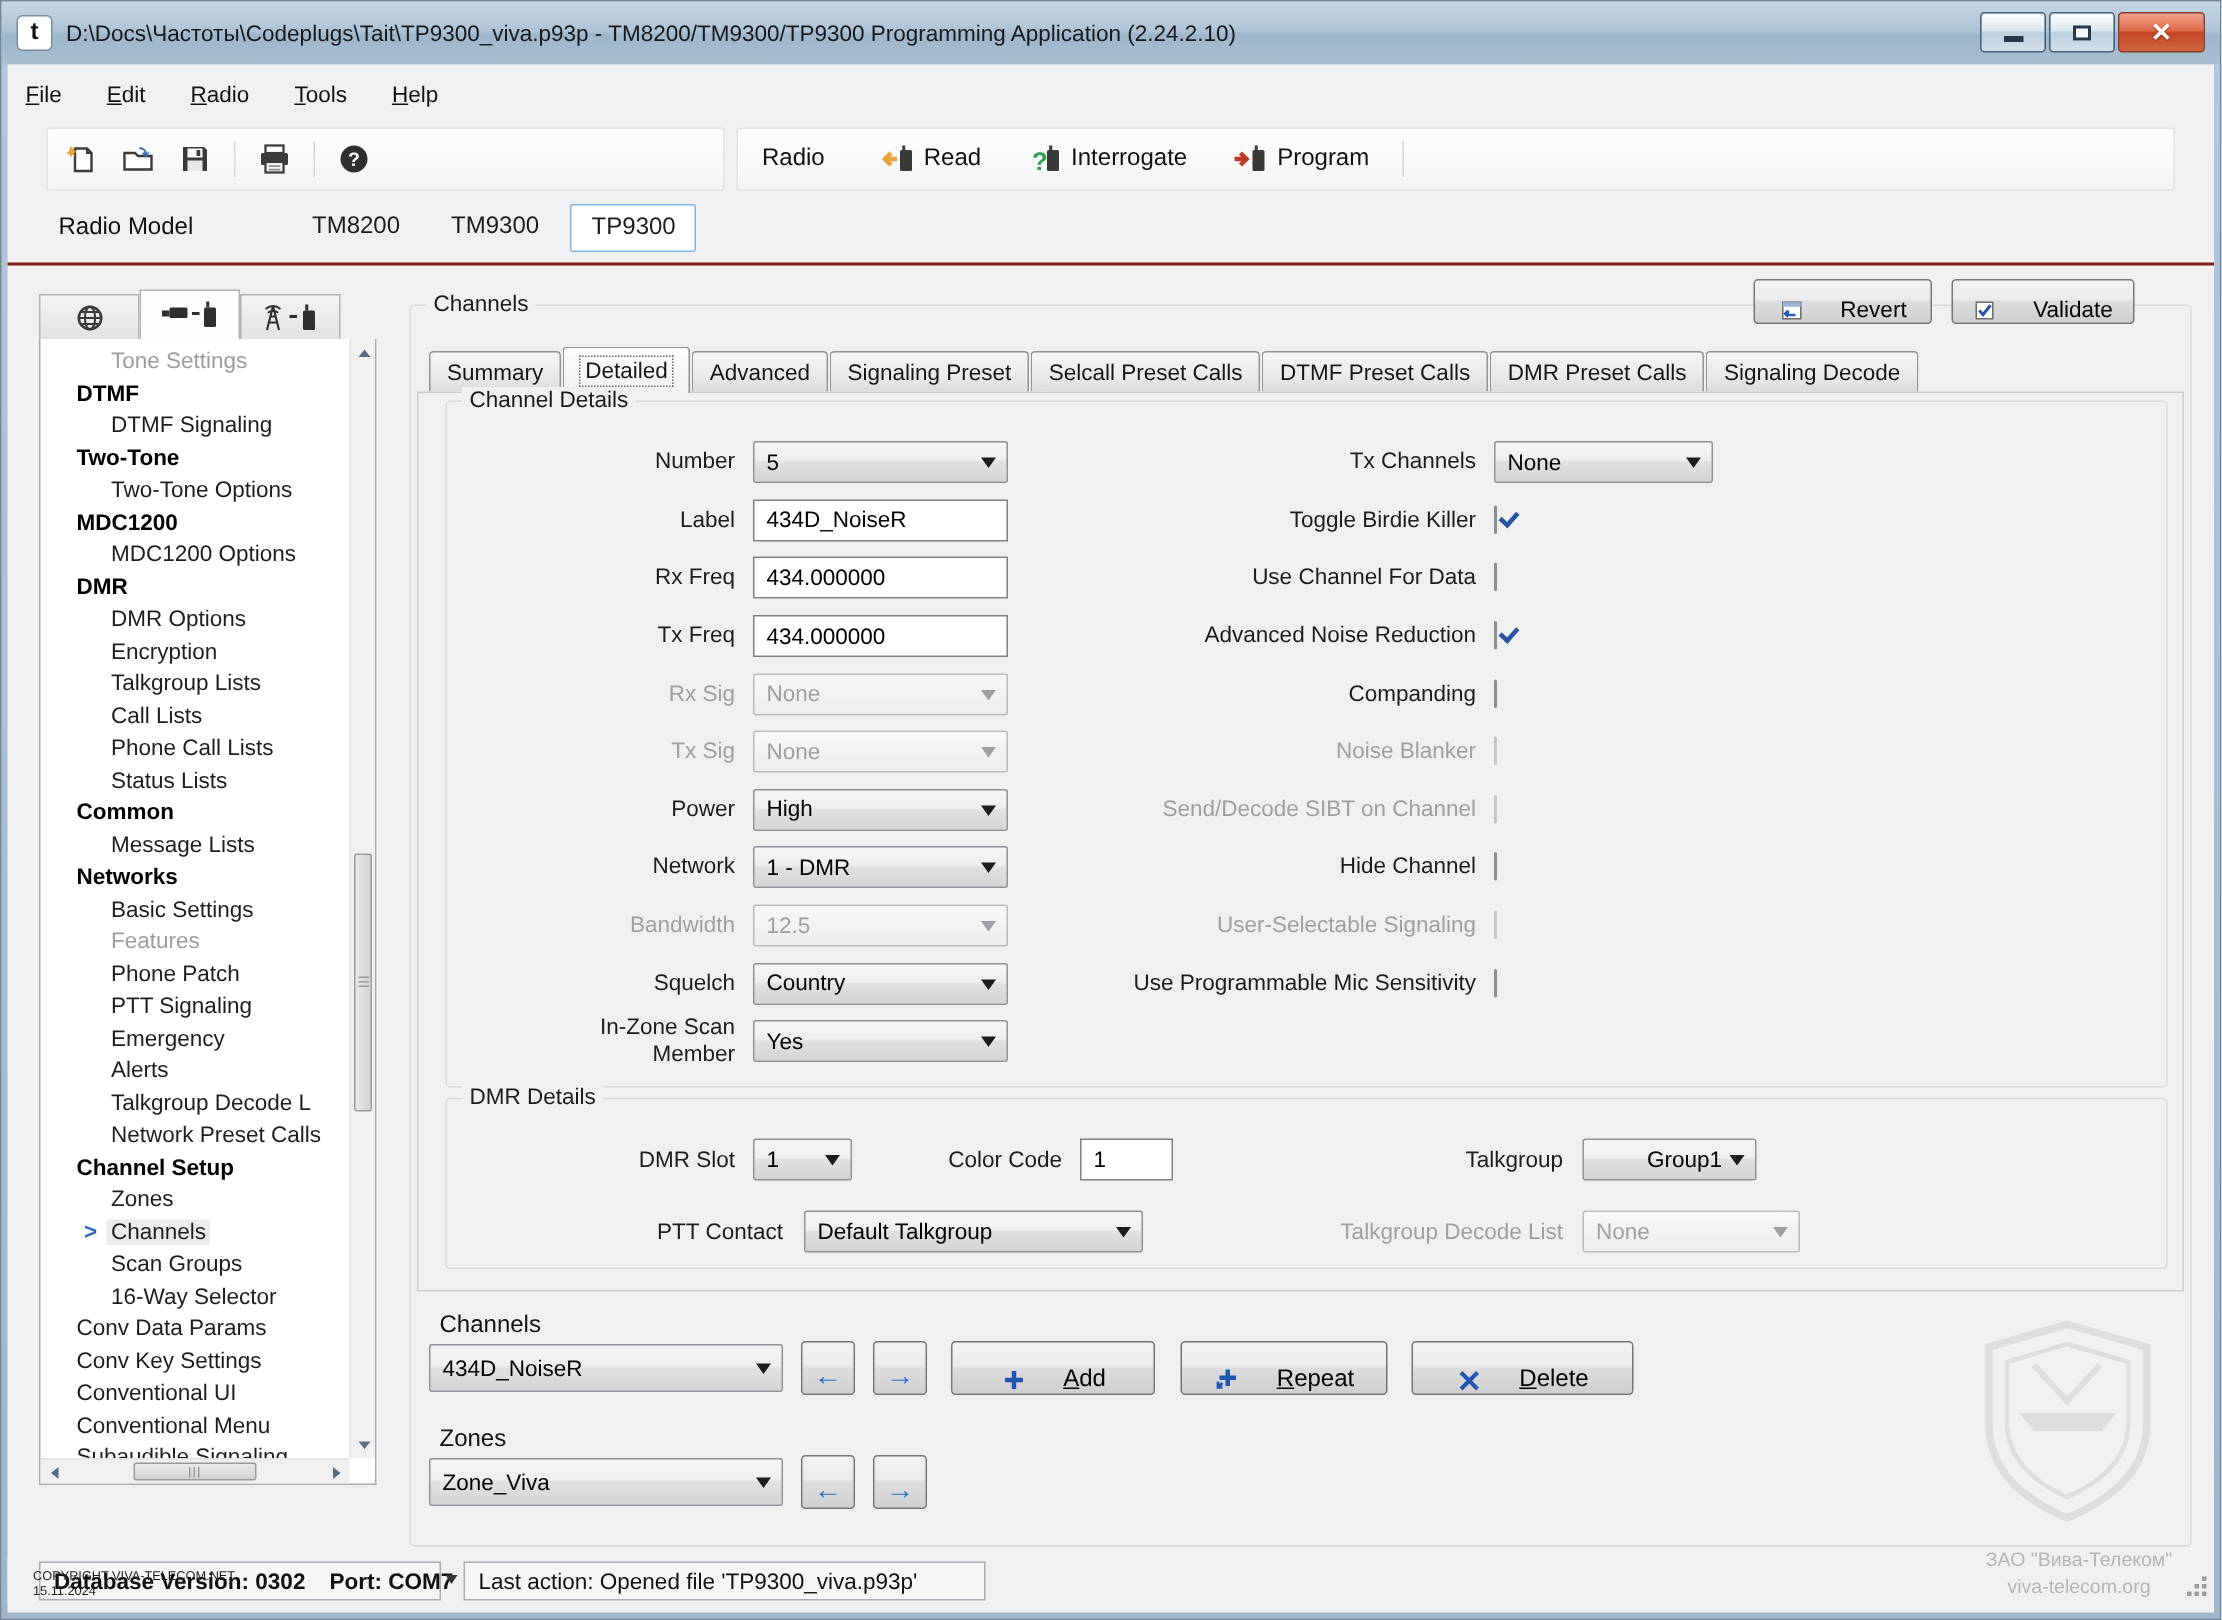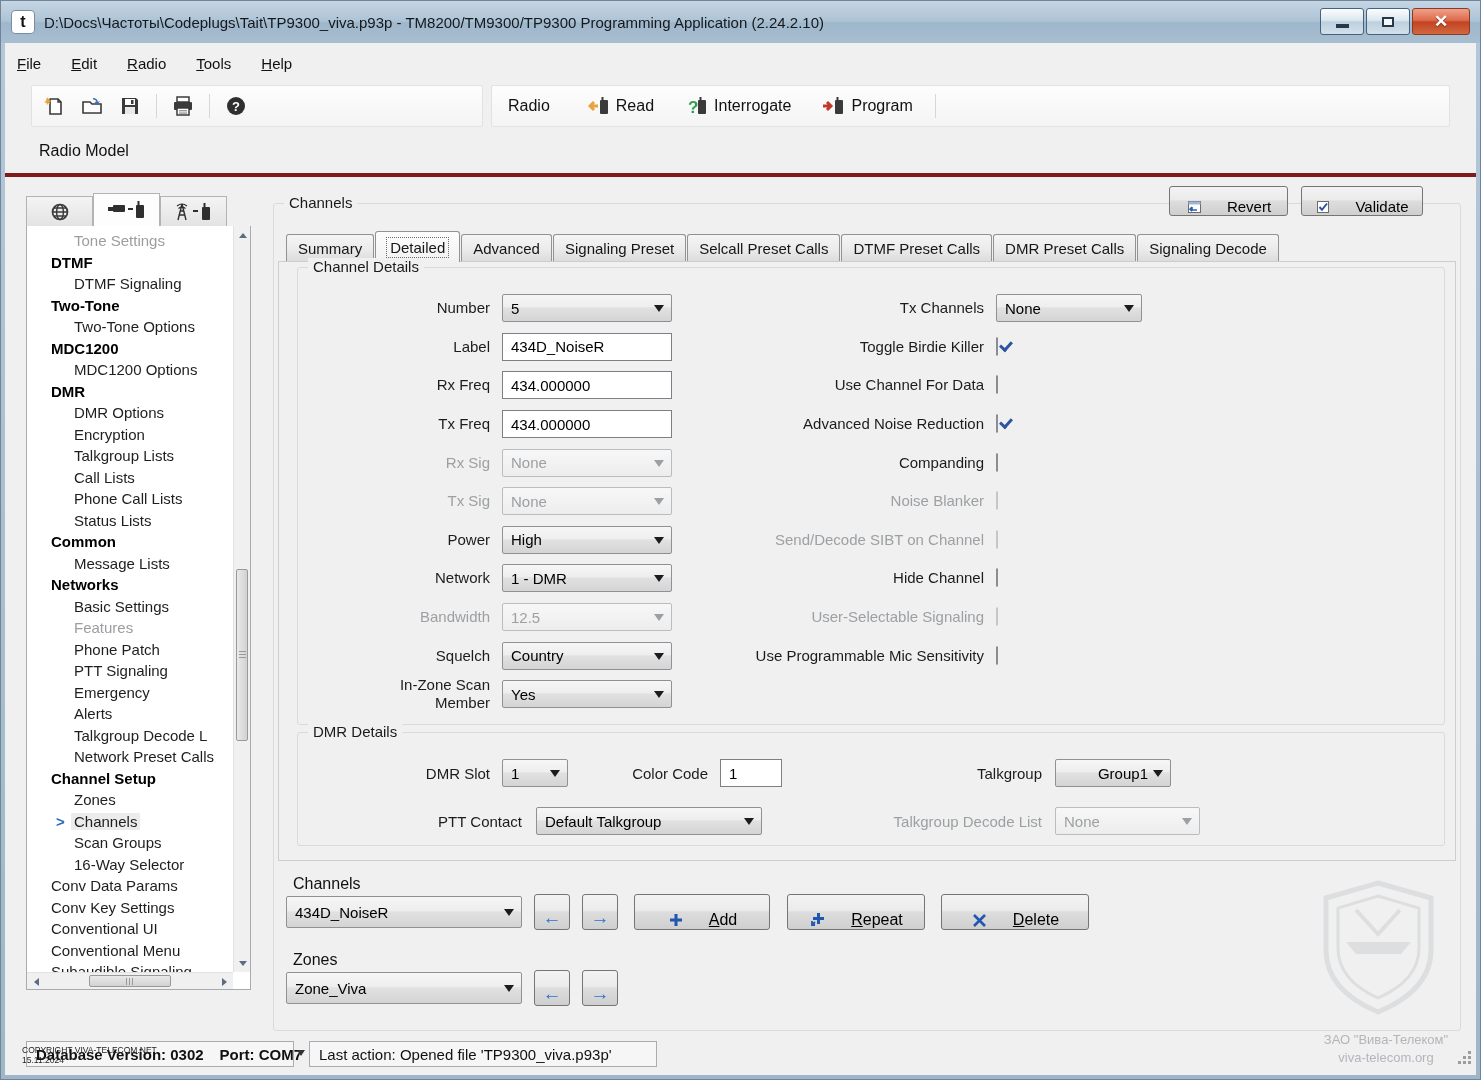--- a/index.html
+++ b/index.html
@@ -40,21 +40,21 @@
   .tb-panel { position:absolute; top:2px; height:42px; border:1px solid #e2e2e2; border-radius:2px;
               background:linear-gradient(#fdfdfd,#f4f4f4); display:flex; align-items:center; }
   .tb-1 { left:26px; width:452px; padding:0 10px; gap:14px; }
   .tb-2 { left:486px; right:26px; padding:0 16px; gap:14px; }
   .tb-sep { width:1px; height:24px; background:#d7d7d7; }
   .tb-icon { width:24px; height:24px; display:flex; align-items:center; justify-content:center; }
   .tb-label { font-size:16px; color:#111; margin-right:16px; }
   .tb-btn { display:flex; align-items:center; gap:6px; font-size:16px; color:#111; padding:5px 8px; cursor:default; }
 
   
-  .model-row { position:relative; height:48px; border-bottom:4px solid #7f1d1d;
+  .model-row { position:relative; height:48px; border-bottom:2px solid #7f1d1d;
                display:flex; align-items:center; font-size:15px;padding-left:44px; }
   .model-label { position:absolute; left:34px; font-size:16px; color:#111; }
   .model-tabs { position:absolute; left:190px; display:flex; gap:8px; }
   .model-tab { padding:6px 13px; font-size:16px; color:#1c1c1c; cursor:default; }
   .model-tab.selected { background:#fff; border:1px solid #7eb4ea; border-radius:2px; }
 
   
   .content { position:absolute; top:134px; left:0; right:0; height:862px; }
 
   
@@ -270,20 +270,25 @@
               <rect x="15.5" y="1" width="2" height="4" fill="#3a3a3a"></rect>
             </svg>
           <span>Program</span>
         </span>
         <span class="tb-sep"></span>
       </div>
     </div>
 
     <div class="model-row">
       <span class="model-label">Radio Model</span>
+      <div class="model-tabs">
+        <span class="model-tab">TM8200</span>
+        <span class="model-tab">TM9300</span>
+        <span class="model-tab selected">TP9300</span>
+      </div>
     </div>
 
     <div class="content">
 
       <div class="sidebar">
         <div class="side-tabs">
           <div class="side-tab">
             <svg width="20" height="20" viewBox="0 0 20 20">
                 <circle cx="10" cy="10" r="7.5" fill="none" stroke="#3a3a3a" stroke-width="1.7"></circle>
                 <ellipse cx="10" cy="10" rx="3.4" ry="7.5" fill="none" stroke="#3a3a3a" stroke-width="1.4"></ellipse>

